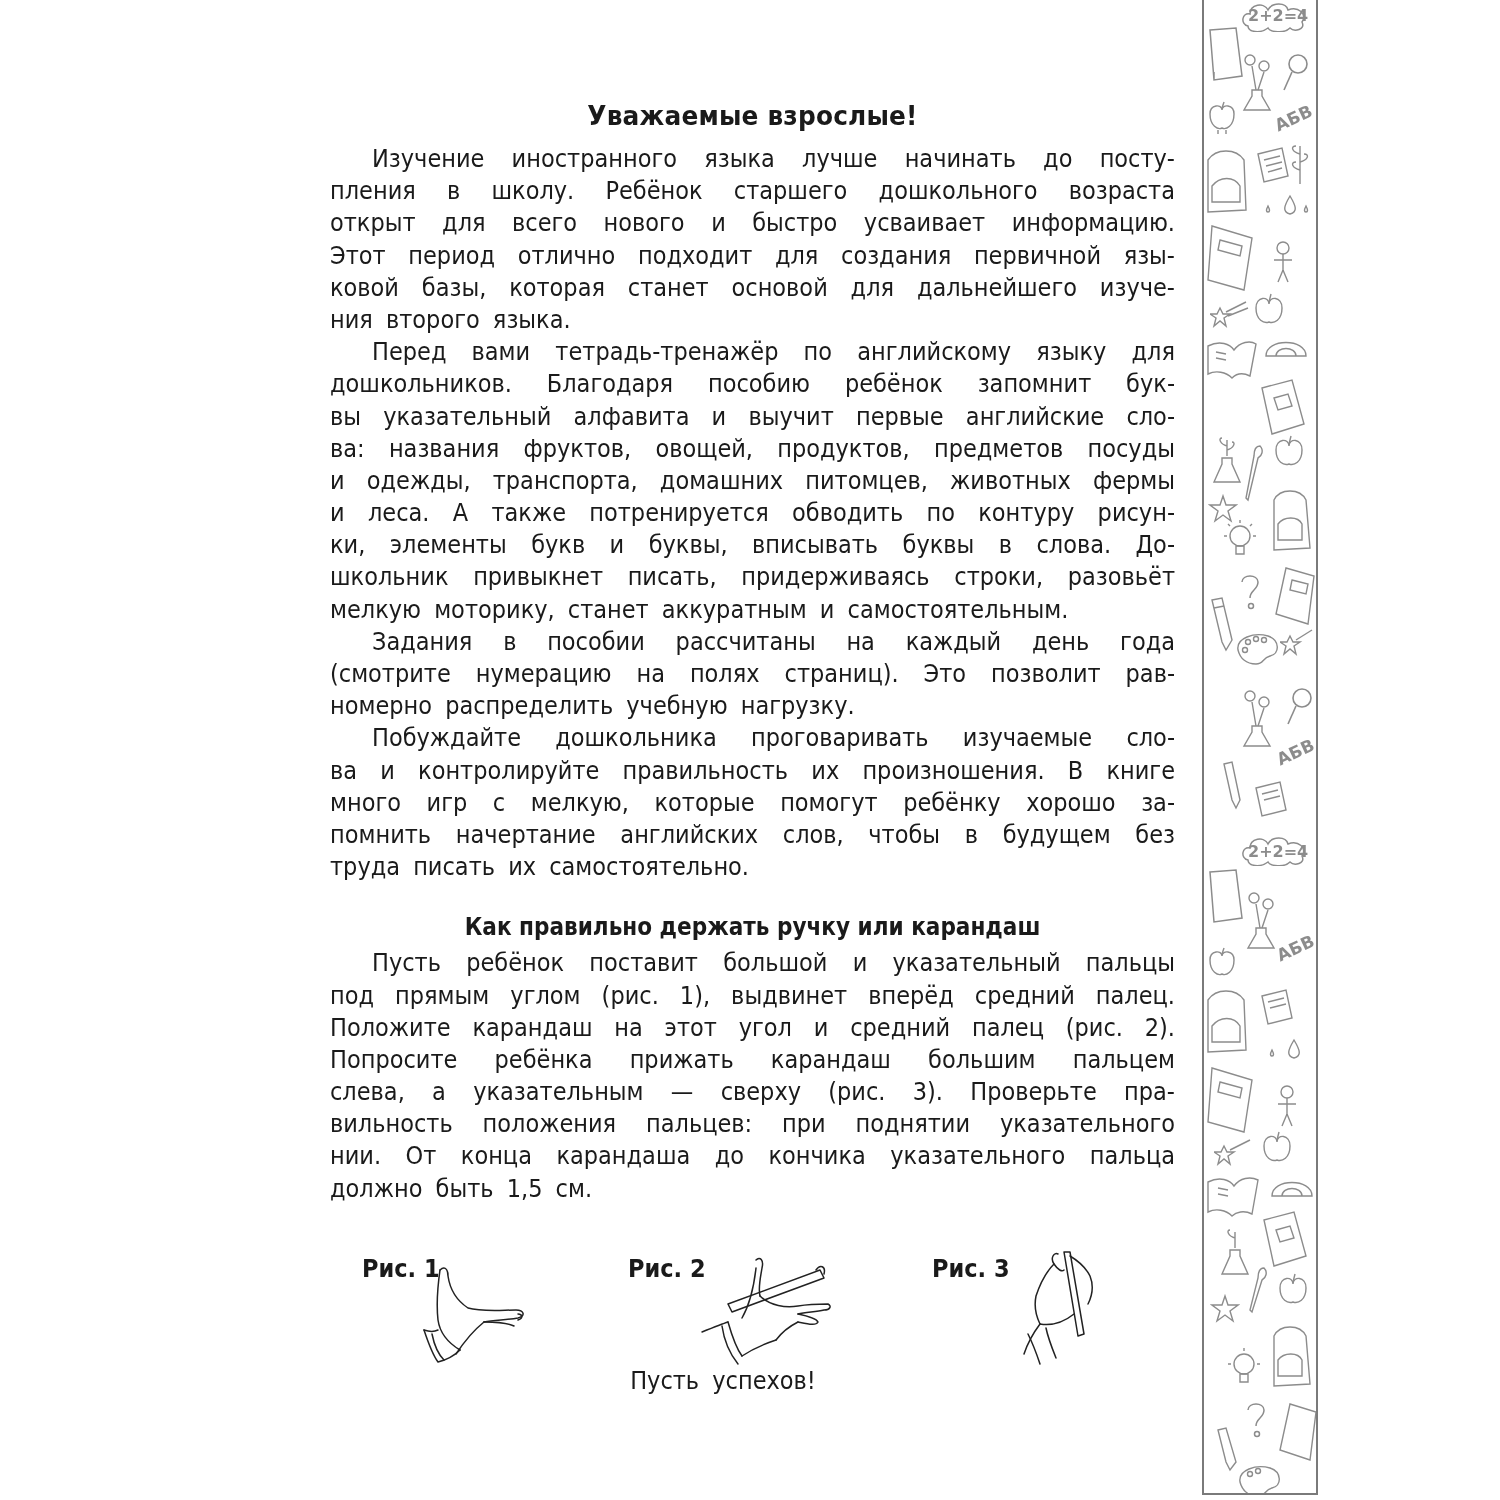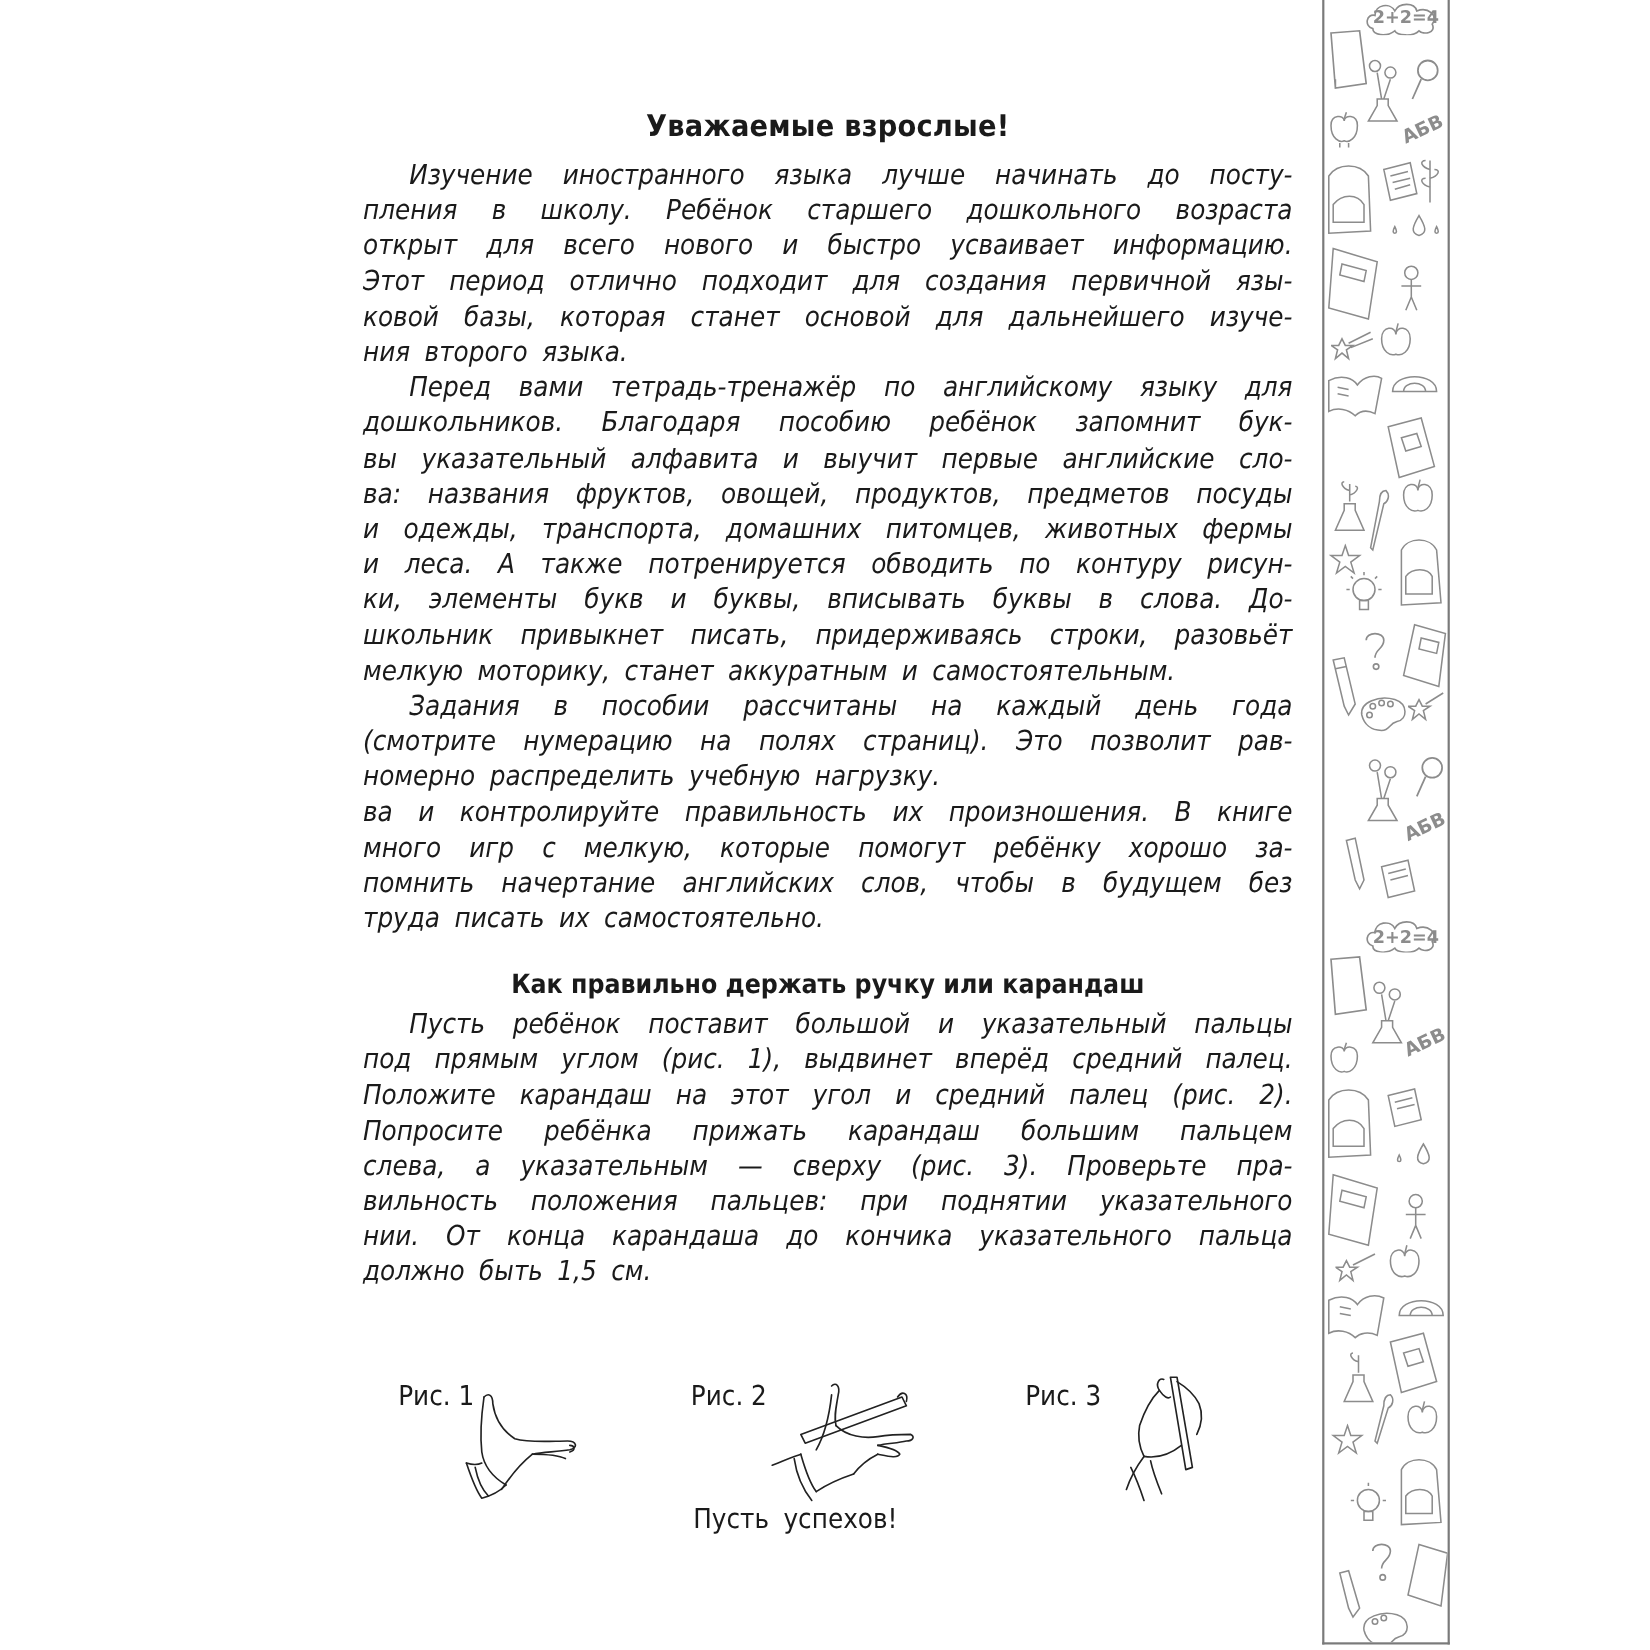--- a/index.html
+++ b/index.html
@@ -5,28 +5,28 @@
   html, body { margin: 0; padding: 0; background: #ffffff; }
   body { width: 1500px; height: 1500px; position: relative; overflow: hidden;
          font-family: "Liberation Sans Narrow", "Liberation Sans", "DejaVu Sans Condensed", sans-serif; color: #1a1a1a; }
   .page { position: absolute; left: 0; top: 0; width: 1500px; height: 1500px; }
 
   .content { position: absolute; left: 301px; top: 100px; width: 845px; margin-left: 29px; }
   .title { text-align: center; font-weight: bold; font-size: 27px; margin: 0 0 12px 0; letter-spacing: 0.2px;
            font-family: "DejaVu Sans", sans-serif; transform: scaleX(0.92); transform-origin: center; }
   .para { margin: 0; font-size: 25px; line-height: 32.2px; text-align: justify; text-align-last: left; word-spacing: 6px;
           font-family: "DejaVu Sans Condensed", "DejaVu Sans", sans-serif; }
-  .line { display: block; text-align: justify; text-align-last: justify; white-space: nowrap; height: 32.2px; overflow: visible; font-style: italic; }
+  .line { display: block; text-align: justify; text-align-last: justify; white-space: nowrap; height: 32.2px; overflow: visible; }
   .line.last { text-align-last: left; }
   .line.indent { padding-left: 42px; }
   .subtitle { text-align: center; font-weight: bold; font-size: 24px; margin: 30px 0 6px 0;
               font-family: "DejaVu Sans", sans-serif; transform: scaleX(0.9); transform-origin: center; }
 
   .figs { position: absolute; left: 340px; top: 1240px; width: 800px; height: 150px; }
-  .fig { position: absolute; top: 0; height: 150px; }
+  .fig { position: absolute; top: 0; height: 150px; font-weight: bold; }
   .fig-label { position: absolute; top: 14px; font-size: 25px; font-family: "DejaVu Sans Condensed", "DejaVu Sans", sans-serif; white-space: nowrap; }
   .fig svg { position: absolute; }
   .wish { position: absolute; left: 0; width: 1446px; top: 1366px; text-align: center; font-size: 25px;
           font-family: "DejaVu Sans Condensed", "DejaVu Sans", sans-serif; word-spacing: 6px; }
 
   .strip { position: absolute; left: 1202px; top: -4px; width: 112px; height: 1497px;
            border: 2px solid #7a7a7a; border-top: none; background: #ffffff; overflow: hidden; }
   .doodle { position: absolute; color: #8c8c8c; }
   .doodle svg { display: block; }
   .doodle-text { position: absolute; color: #8c8c8c; font-family: "DejaVu Sans", sans-serif; font-weight: bold; }
@@ -60,20 +60,21 @@
       <span class="line last">мелкую моторику, станет аккуратным и самостоятельным.</span>
     </div>
 
     <div class="para">
       <span class="line indent">Задания в пособии рассчитаны на каждый день года</span>
       <span class="line">(смотрите нумерацию на полях страниц). Это позволит рав-</span>
       <span class="line last">номерно распределить учебную нагрузку.</span>
     </div>
 
     <div class="para">
+      <span class="line indent">Побуждайте дошкольника проговаривать изучаемые сло-</span>
       <span class="line">ва и контролируйте правильность их произношения. В книге</span>
       <span class="line">много игр с мелкую, которые помогут ребёнку хорошо за-</span>
       <span class="line">помнить начертание английских слов, чтобы в будущем без</span>
       <span class="line last">труда писать их самостоятельно.</span>
     </div>
 
     <h2 class="subtitle">Как правильно держать ручку или карандаш</h2>
 
     <div class="para">
       <span class="line indent">Пусть ребёнок поставит большой и указательный пальцы</span>

